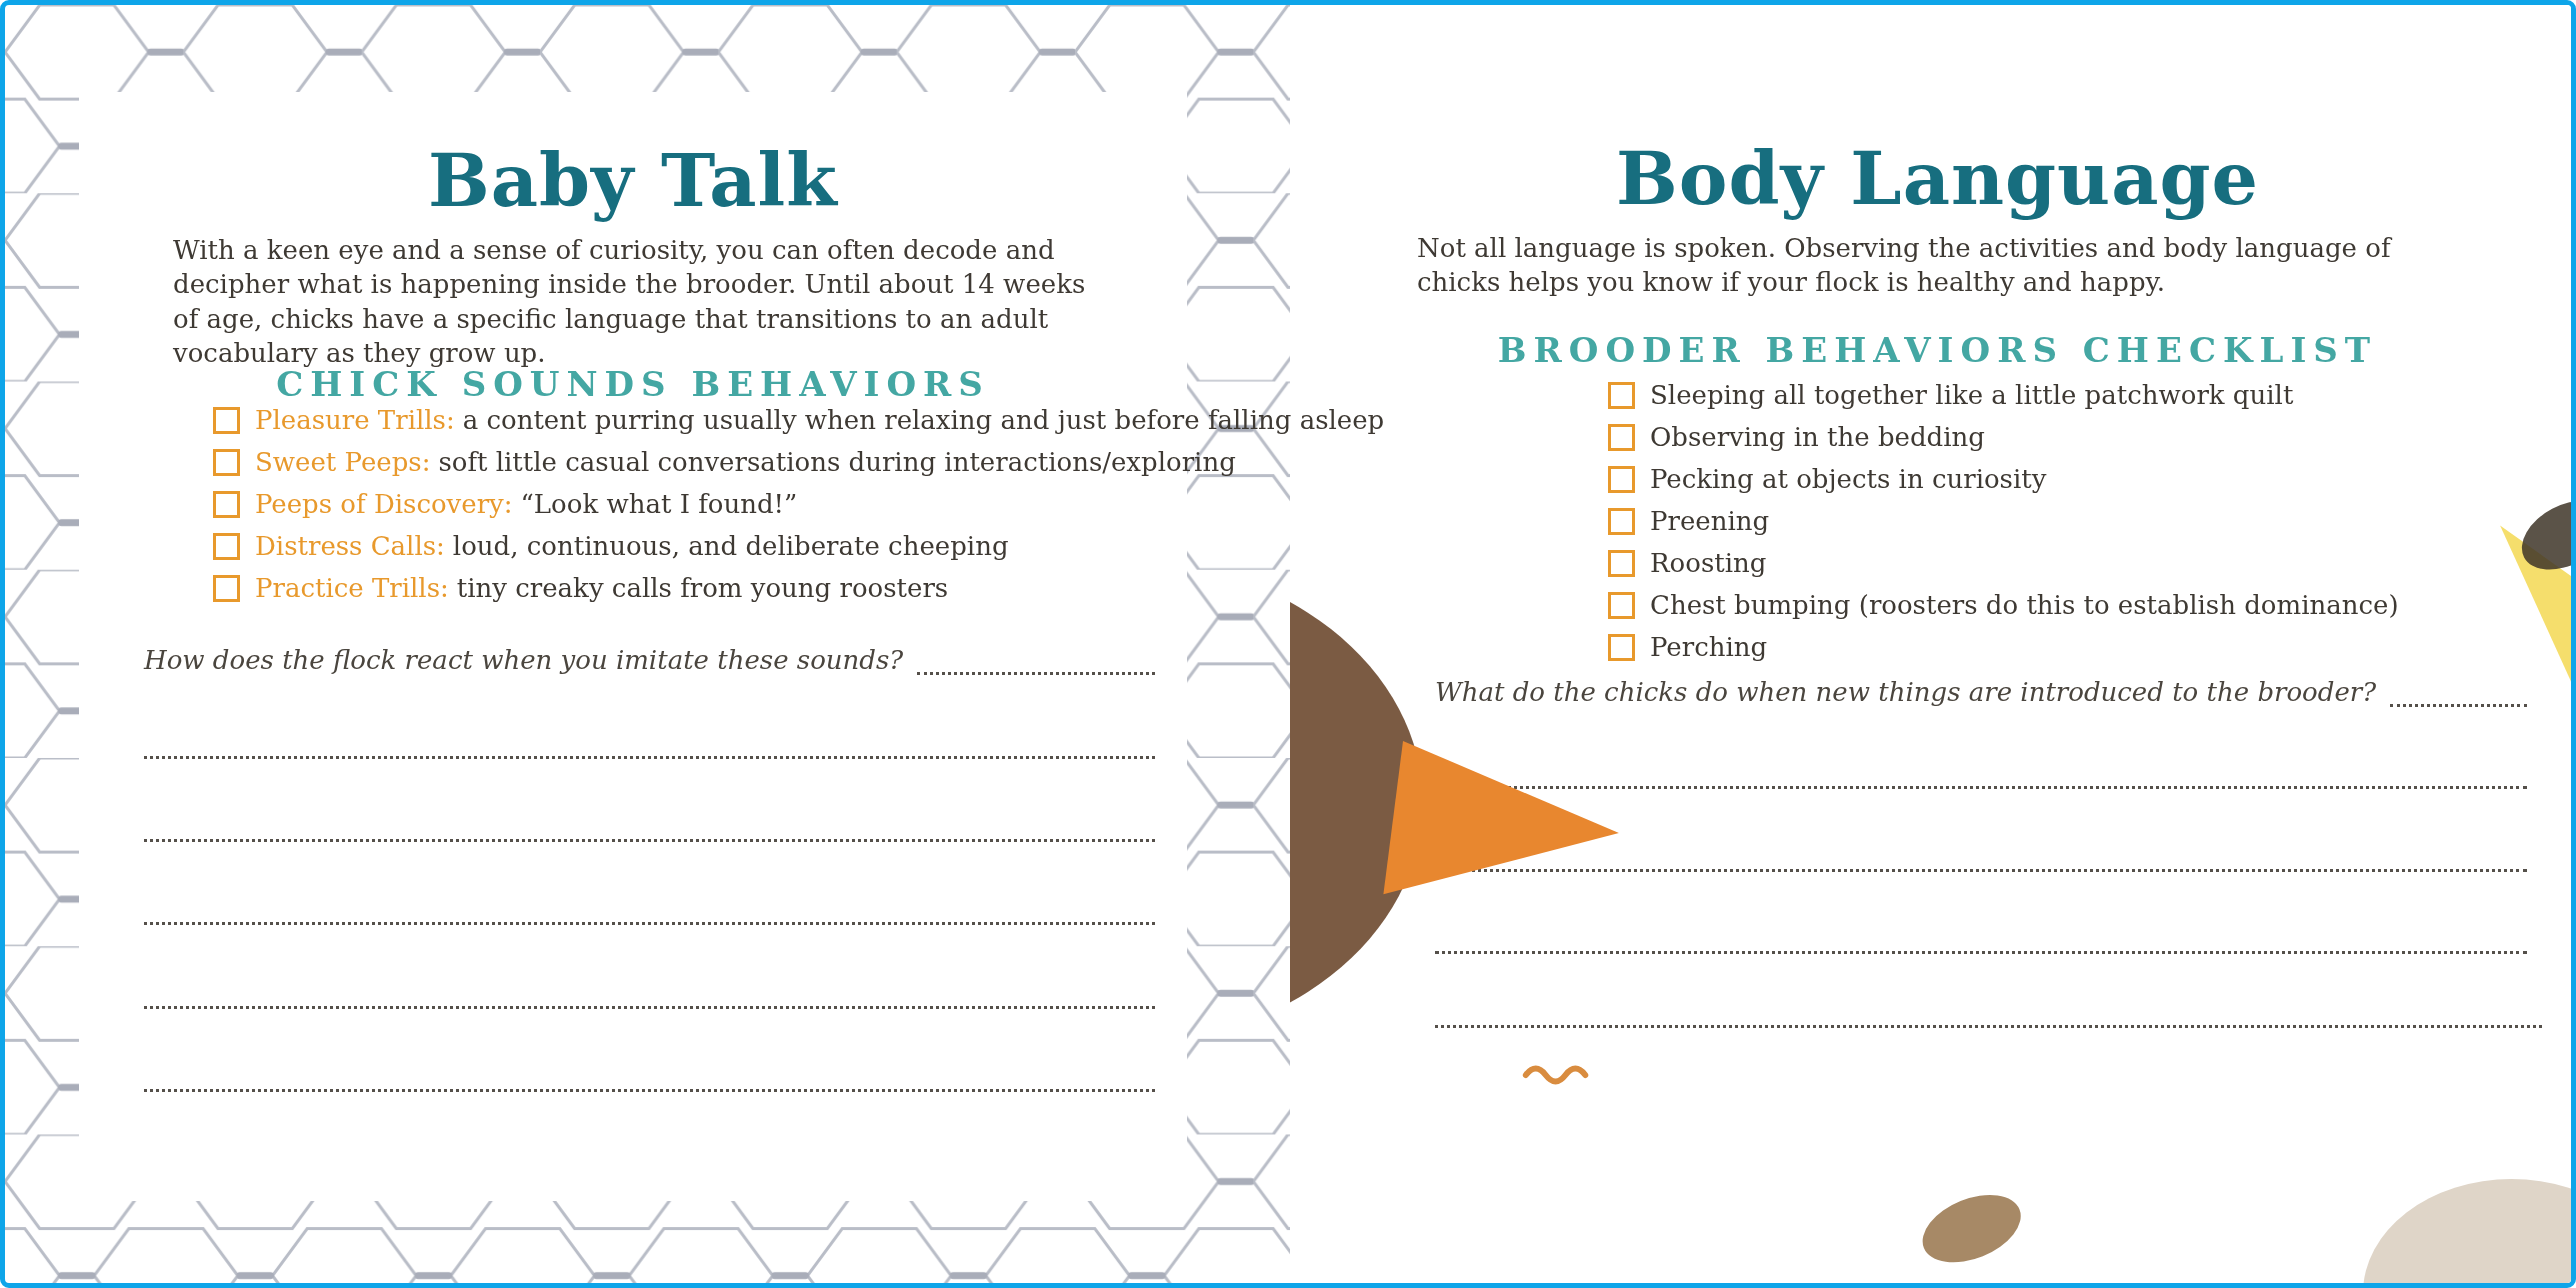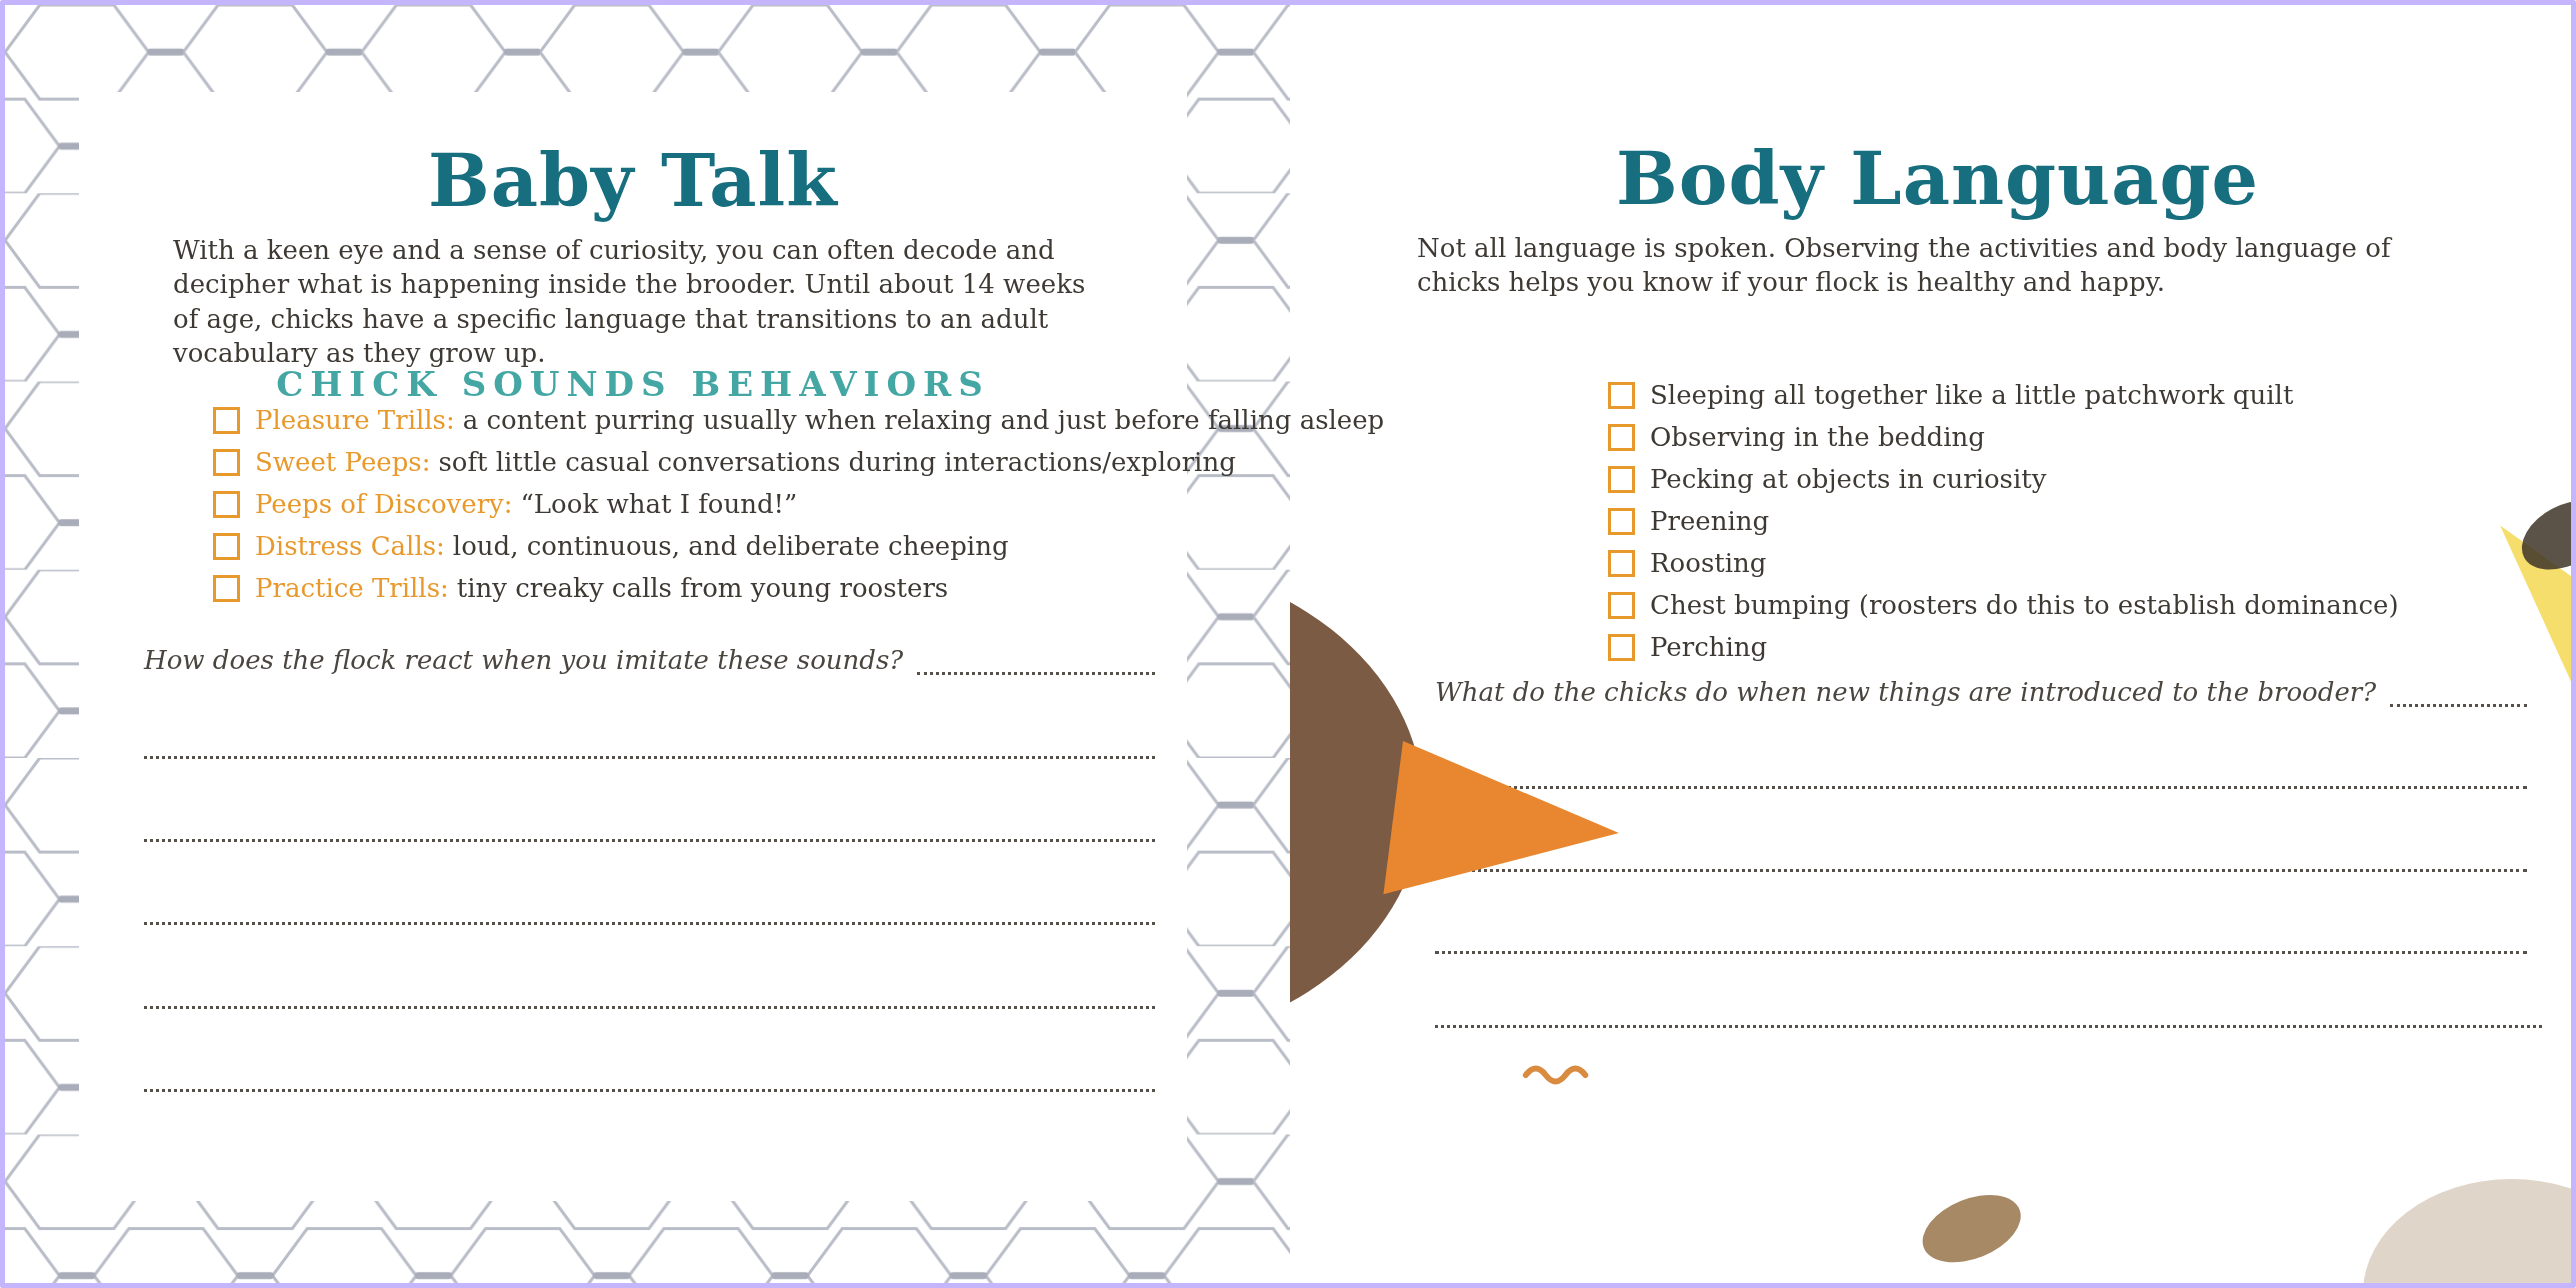--- a/index.html
+++ b/index.html
@@ -1,18 +1,18 @@
 <!DOCTYPE html>
 <html><head>
 <meta charset="utf-8">
 <style>
   html,body{margin:0;padding:0;background:#fff;}
   #canvas{
     position:relative;width:2576px;height:1288px;
-    box-sizing:border-box;border:5px solid #c4b5fd;border-radius:2px;
+    box-sizing:border-box;border:5px solid #0ea5e9;border-radius:9px;
     overflow:hidden;background:#fff;
     font-family:"DejaVu Serif", serif;color:#3E3933;
   }
   .abs{position:absolute;}
   
   #wire-layer{left:0;top:0;}
   #left-panel{left:74px;top:87px;width:1108px;height:1109px;background:#fff;}
   #right-page{left:1285px;top:0;width:1291px;height:1288px;background:#fff;}
   
   .page-title{
@@ -114,20 +114,21 @@
   </div>
 
   <div class="abs answer-line" style="left:139px;top:751px;width:1011px;"></div>
   <div class="abs answer-line" style="left:139px;top:834px;width:1011px;"></div>
   <div class="abs answer-line" style="left:139px;top:917px;width:1011px;"></div>
   <div class="abs answer-line" style="left:139px;top:1001px;width:1011px;"></div>
   <div class="abs answer-line" style="left:139px;top:1084px;width:1011px;"></div>
 
   <div id="right-title" class="abs page-title">Body Language</div>
   <div id="right-intro" class="abs intro">Not all language is spoken. Observing the activities and body language of chicks helps you know if your flock is healthy and happy.</div>
+  <div id="right-heading" class="abs checklist-heading">BROODER BEHAVIORS CHECKLIST</div>
 
   <div id="right-checklist" class="abs">
     <div class="check-row">
       <span class="checkbox"></span>
       <span class="check-text">Sleeping all together like a little patchwork quilt</span>
     </div>
     <div class="check-row">
       <span class="checkbox"></span>
       <span class="check-text">Observing in the bedding</span>
     </div>

